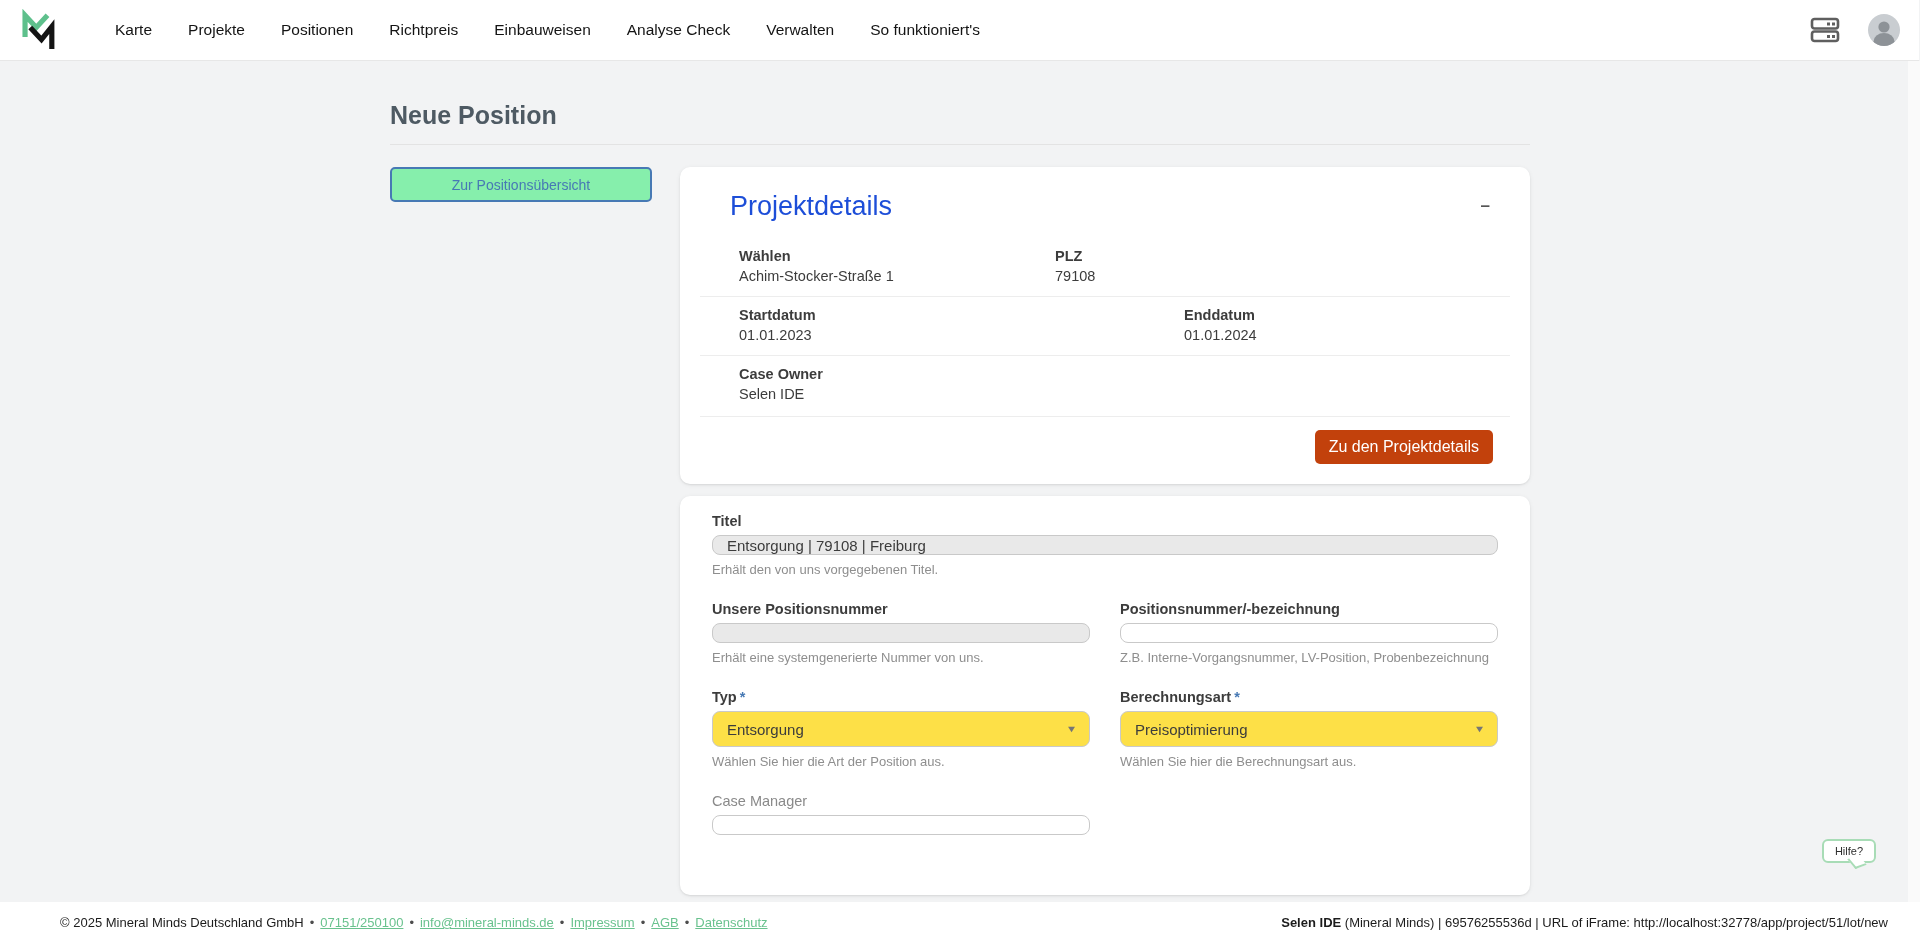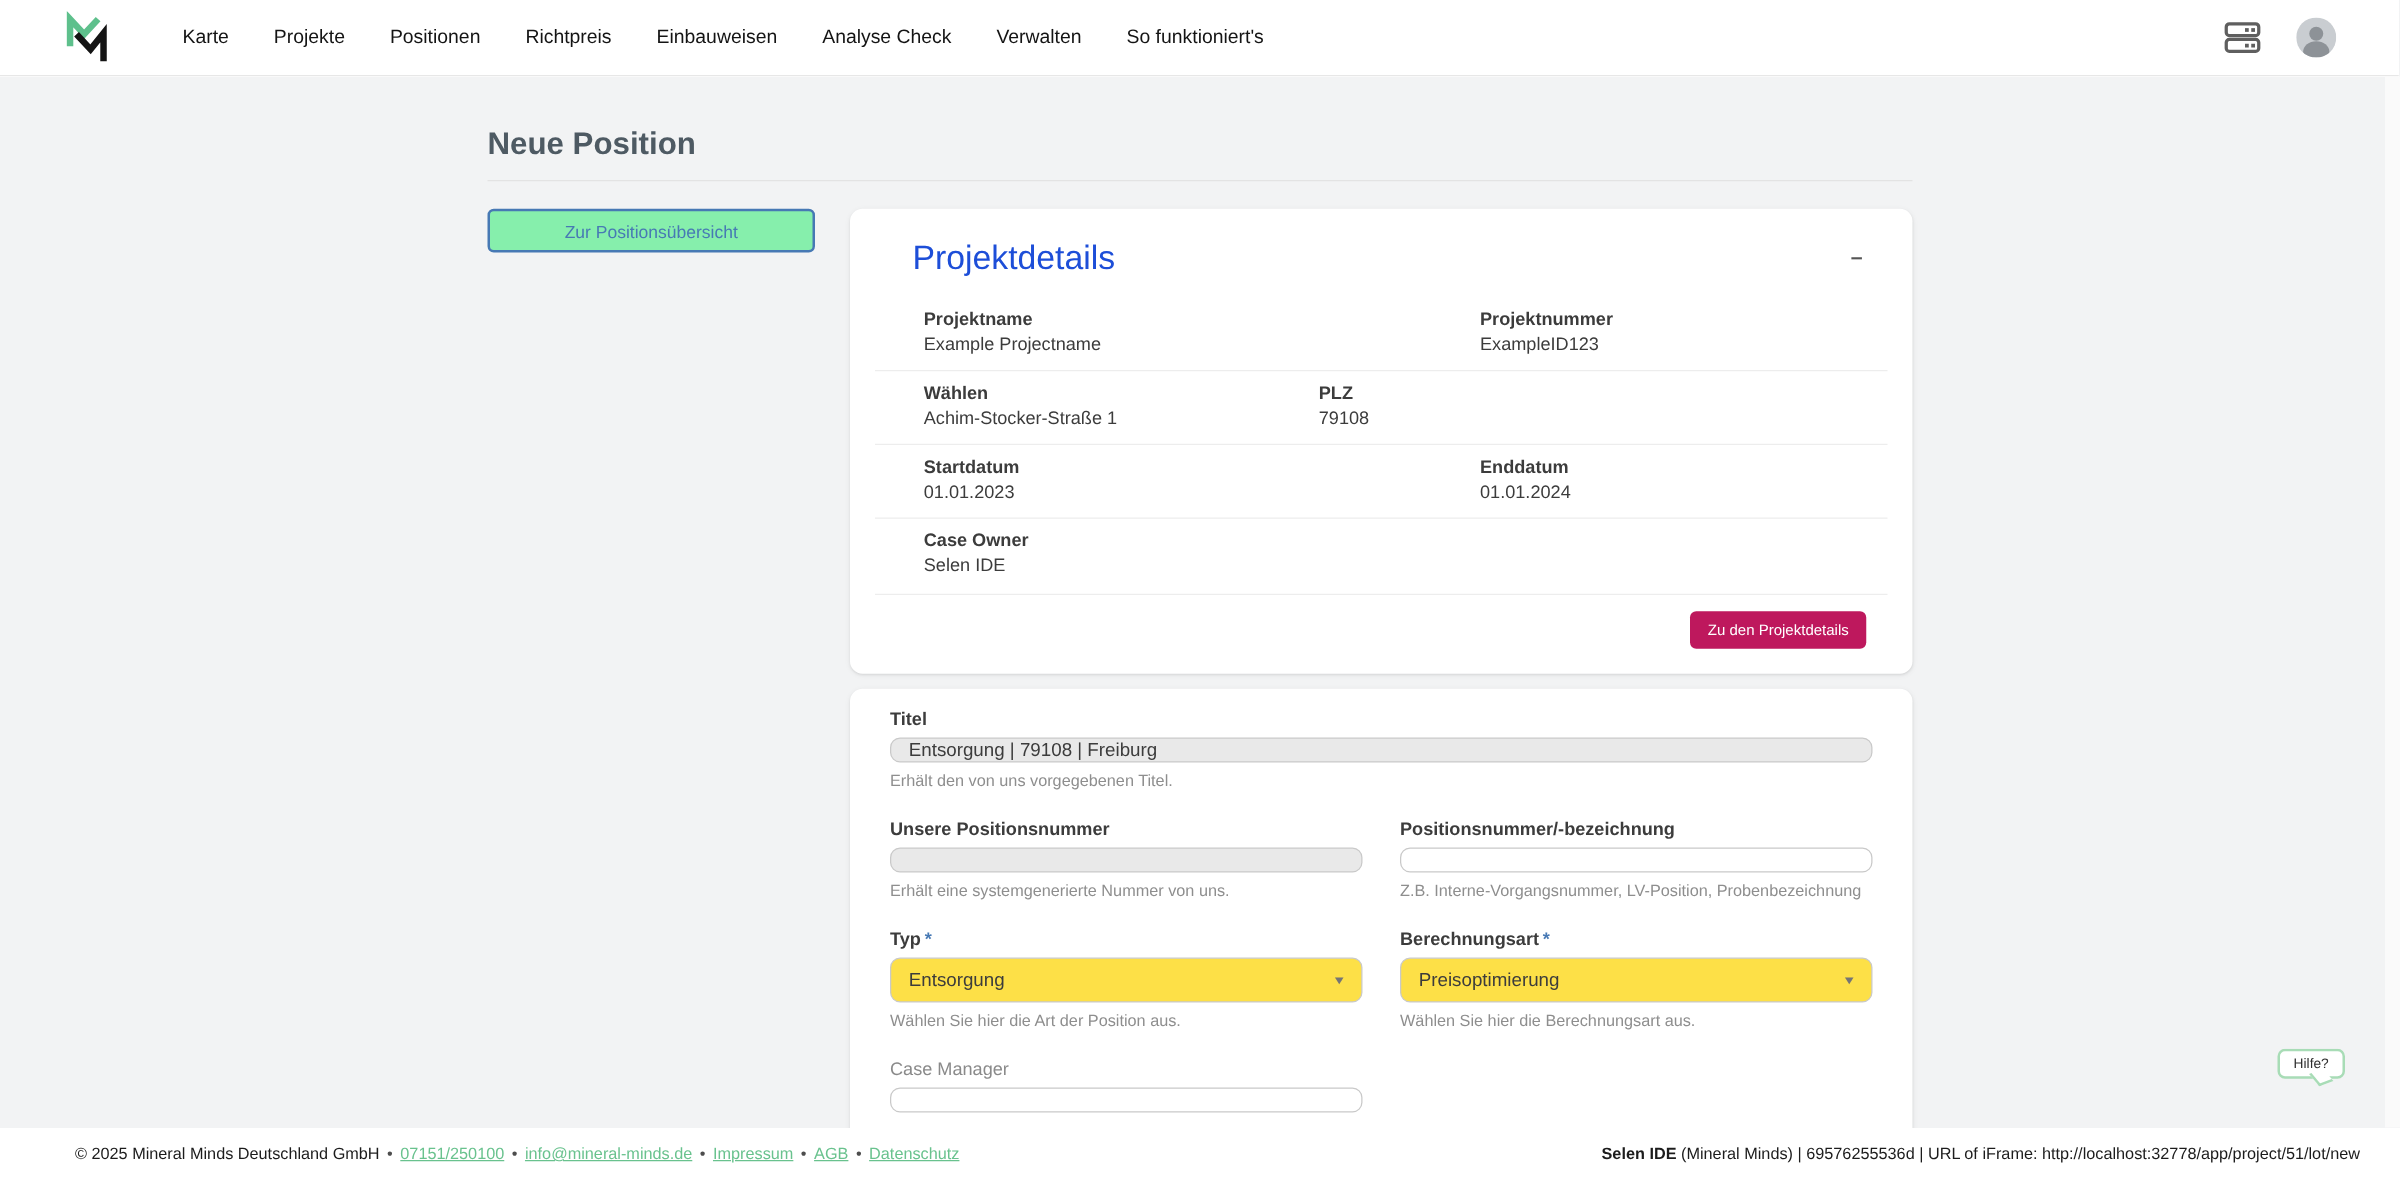--- a/index.html
+++ b/index.html
@@ -2,21 +2,21 @@
 <html><head>
 <meta charset="utf-8">
 <style>
   * { margin:0; padding:0; box-sizing:border-box; }
   html,body { width:1920px; height:943px; overflow:hidden;
     font-family:"Liberation Sans", sans-serif; background:#f2f3f4; color:#3f3f3f; }
 
   
   .topbar { position:fixed; top:0; left:0; width:1919px; height:61px;
     background:#ffffff; border-bottom:1px solid #e7e7e7;
-    display:flex; align-items:center; padding:0 50px; z-index:30; }
+    display:flex; align-items:center; padding:0 19px; z-index:30; }
   .logo { width:40px; height:44px; display:flex; align-items:center; }
   .nav { display:flex; align-items:center; gap:36px; margin-left:56px; }
   .nav-item { font-size:15.5px; font-weight:500; color:#141414; text-decoration:none;
     cursor:pointer; white-space:nowrap; }
   .topbar-right { margin-left:auto; display:flex; align-items:center; gap:28px; }
   .icon-btn { background:none; border:none; cursor:pointer; display:flex; align-items:center; }
 
   
   .main { position:absolute; top:61px; left:0; width:1920px; height:882px; overflow:hidden; }
   .scroll-track { position:absolute; top:0; right:0; width:12px; height:841px; background:#fafafa; }
@@ -41,22 +41,22 @@
   .collapse-btn { background:none; border:none; cursor:pointer; font-size:17px;
     font-weight:700; color:#555; line-height:1; padding:6px; }
   .prows { margin-top:16px; }
   .prow { display:grid; grid-template-columns:316px 129px 1fr;
     padding:10px 0 12px 39px; }
   .prow + .prow { border-top:1px solid #ededed; }
   .plabel { font-size:14.5px; font-weight:700; color:#3c3c3c; }
   .pvalue { font-size:14.5px; color:#3c3c3c; margin-top:4px; }
   .card-footer { border-top:1px solid #ededed; margin-top:2px;
     padding:13px 17px 2px 0; text-align:right; }
-  .primary-btn { background:#be185d; color:#ffffff; border:none; border-radius:5px;
-    font-size:12px; padding:8px 14px; cursor:pointer;
+  .primary-btn { background:#c2410c; color:#ffffff; border:none; border-radius:5px;
+    font-size:16px; padding:8px 14px; cursor:pointer;
     font-family:"Liberation Sans", sans-serif; }
 
   
   .form-card { margin-top:12px; padding:17px 32px 60px; }
   .field { margin-top:24px; }
   .field:first-child { margin-top:0; }
   .flabel { font-size:14.5px; font-weight:700; color:#3c3c3c; display:block; }
   .flabel.muted { color:#8a8a8a; font-weight:400; }
   .req { color:#4779b4; margin-left:3px; font-weight:700; }
   .text-input { width:100%; height:20px; border:1px solid #c9c9c9; border-radius:8px;
@@ -151,31 +151,20 @@
       <div>
 
         <section class="card project-card">
           <div class="card-head">
             <h2 class="card-title">Projektdetails</h2>
             <button class="collapse-btn">–</button>
           </div>
           <div class="prows">
             <div class="prow">
               <div class="pcell">
-                <div class="plabel">Projektname</div>
-                <div class="pvalue">Example Projectname</div>
-              </div>
-              <div class="pcell"></div>
-              <div class="pcell">
-                <div class="plabel">Projektnummer</div>
-                <div class="pvalue">ExampleID123</div>
-              </div>
-            </div>
-            <div class="prow">
-              <div class="pcell">
                 <div class="plabel">Wählen</div>
                 <div class="pvalue">Achim-Stocker-Straße 1</div>
               </div>
               <div class="pcell">
                 <div class="plabel">PLZ</div>
                 <div class="pvalue">79108</div>
               </div>
             </div>
             <div class="prow">
               <div class="pcell">

